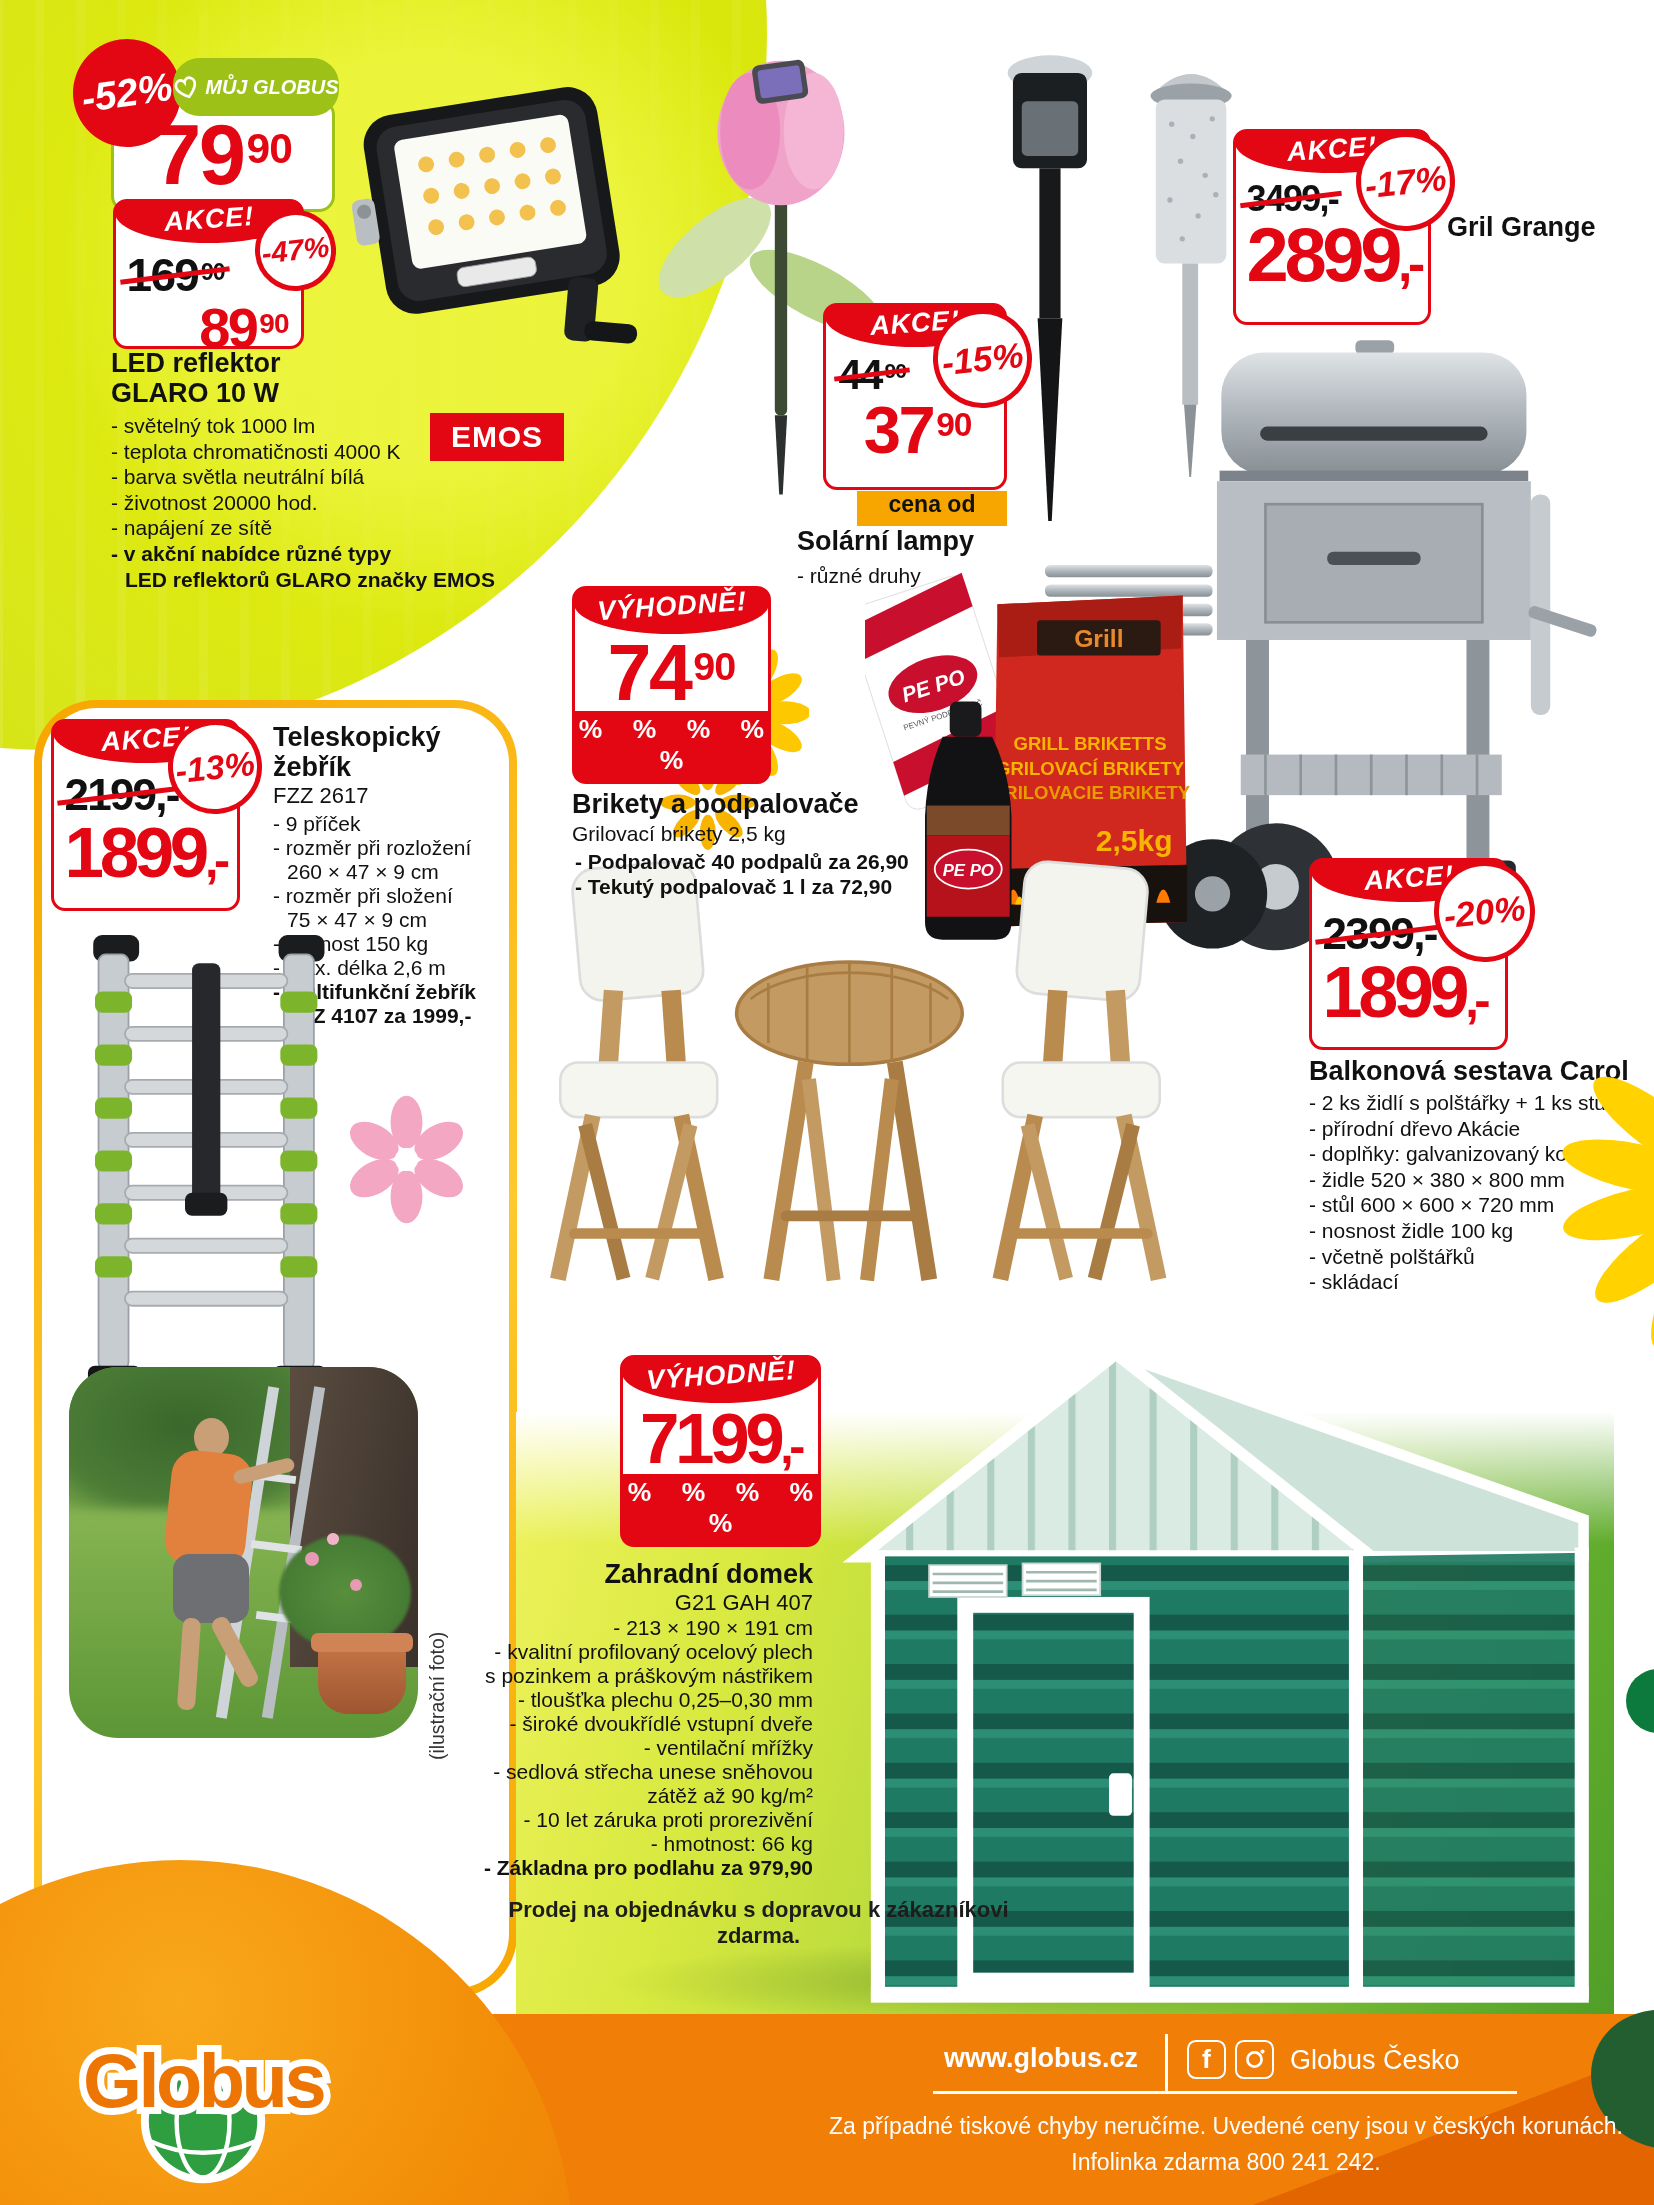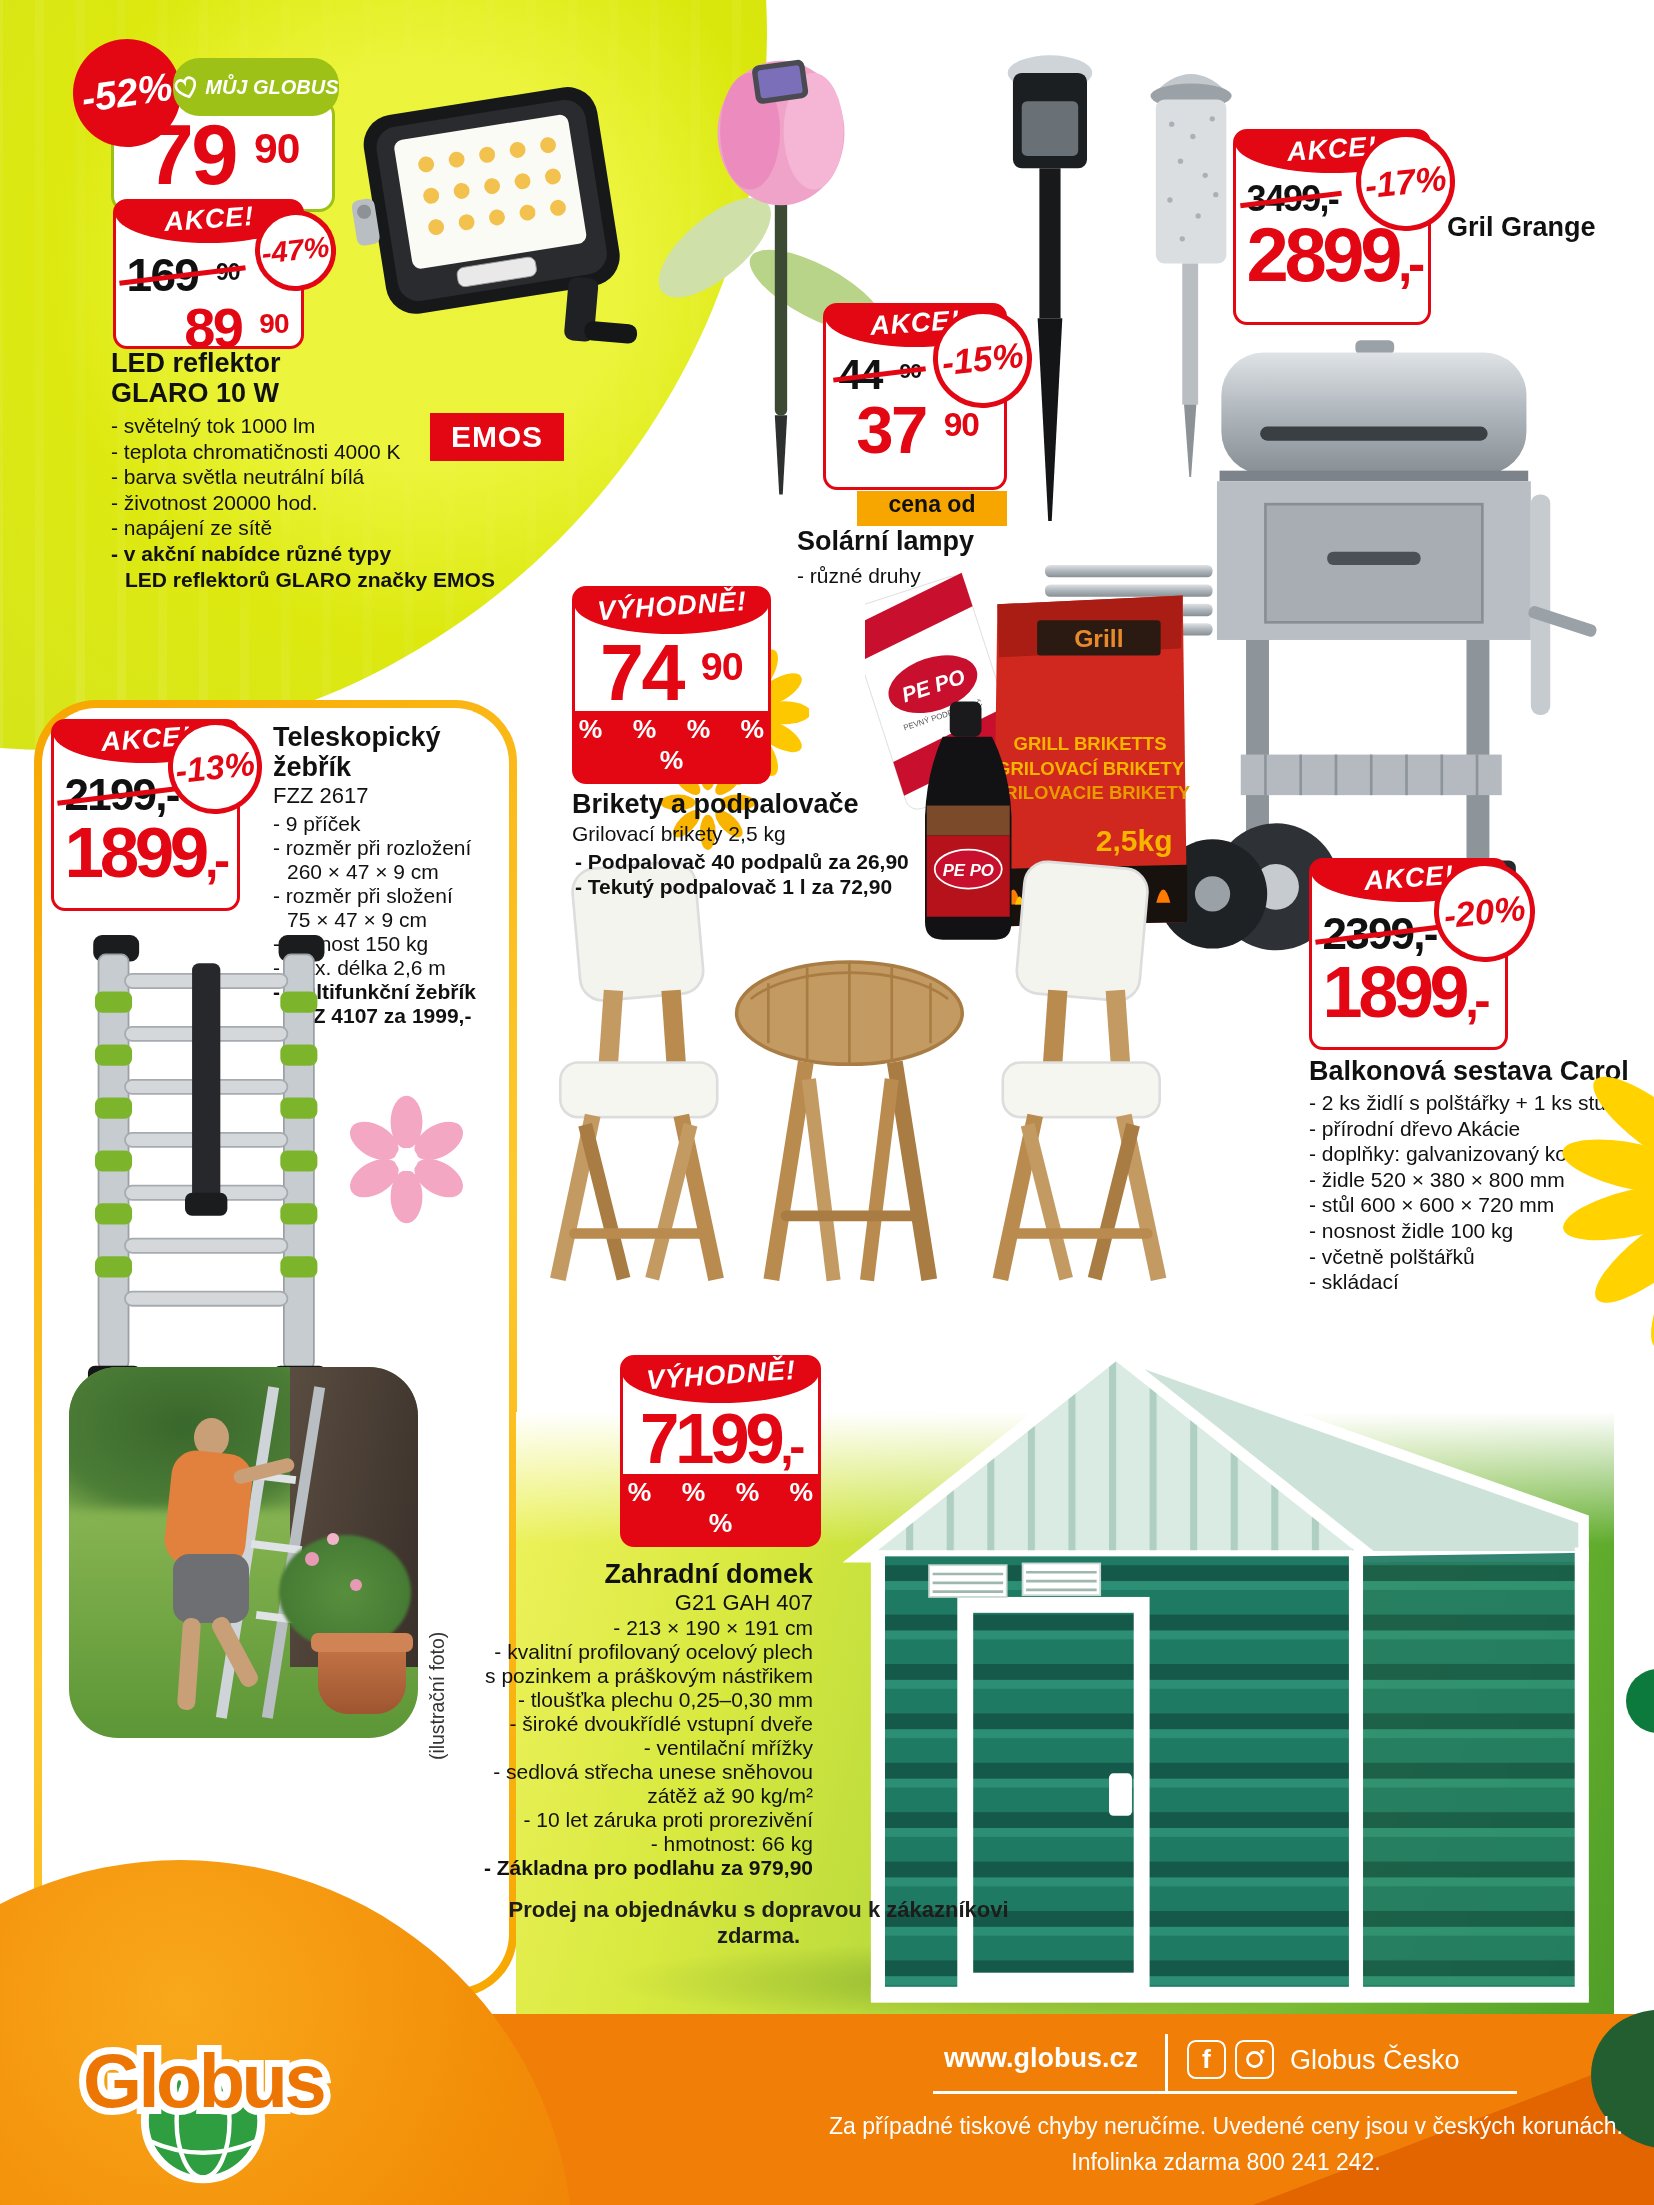--- a/index.html
+++ b/index.html
@@ -23,21 +23,21 @@
   .pcard{position:absolute;background:#fff;border:3.5px solid var(--red);border-radius:14px;}
   .pbanner{position:relative;margin:-0.9px -0.9px 0;height:42px;background:var(--red);
     border-radius:9.7px 9.7px 50% 50%/9.7px 9.7px 30px 30px;display:flex;justify-content:center;align-items:flex-start;}
   .pbanner span{color:#fff;font-weight:700;font-style:italic;font-size:27px;transform:rotate(-4deg);letter-spacing:0.9px;padding-top:2.6px;white-space:nowrap;}
   .disc{position:absolute;background:#fff;border:5.3px solid var(--red);border-radius:50%;
     display:flex;align-items:center;justify-content:center;color:var(--red);
     font-weight:700;font-style:italic;transform:rotate(-6deg);z-index:4;}
   .oldp{color:#111;font-weight:700;position:relative;display:inline-block;letter-spacing:-1.8px;white-space:nowrap;}
   .oldp::after{content:"";position:absolute;left:-7%;right:-5%;top:50%;height:5.3px;margin-top:-2.6px;background:var(--red);transform:rotate(-7deg);}
   .newp{color:var(--red);font-weight:700;letter-spacing:-2.6px;white-space:nowrap;line-height:.92;}
-  .sup{font-size:50%;position:relative;top:-.5em;margin-left:18px;letter-spacing:-0.9px;}
+  .sup{font-size:50%;position:relative;top:-.5em;margin-left:3px;letter-spacing:-0.9px;}
   .suffix{font-size:68%;}
   .pctrow{margin:-0.9px;background:var(--red);color:#fff;font-weight:700;font-size:26.5px;text-align:center;
     word-spacing:23px;border-radius:0 0 9.7px 9.7px;padding:2.6px 0 6.2px;}
 
   
   .ph{font-size:27px;font-weight:700;line-height:1.1;color:#111;}
   .desc{font-size:21px;line-height:24px;color:#111;}
   .desc div{white-space:nowrap;}
   .desc .b{font-weight:700;}
   .desc .ind{padding-left:14px;}

